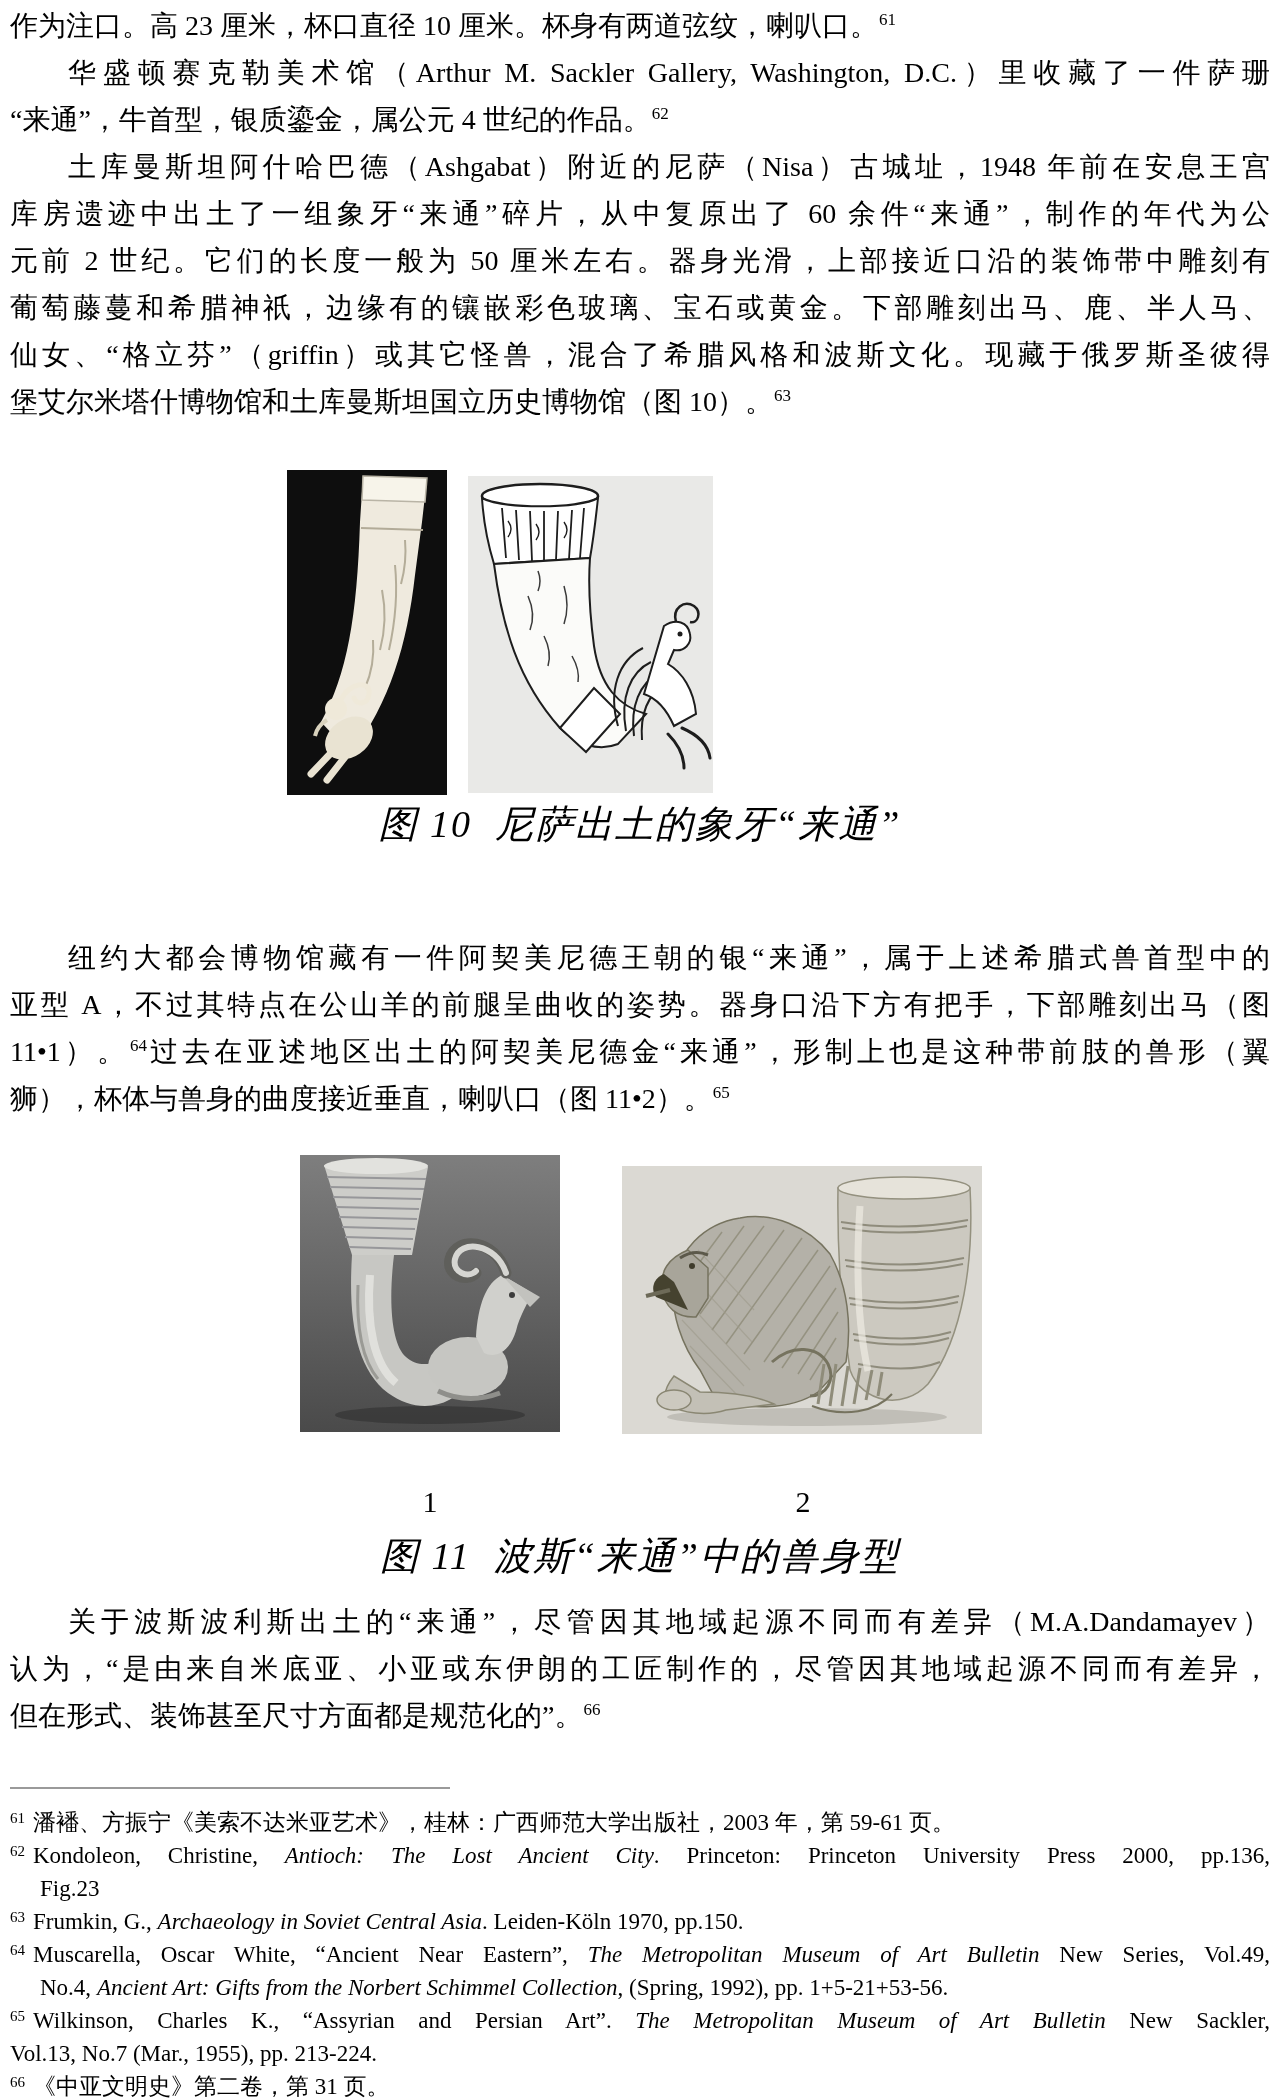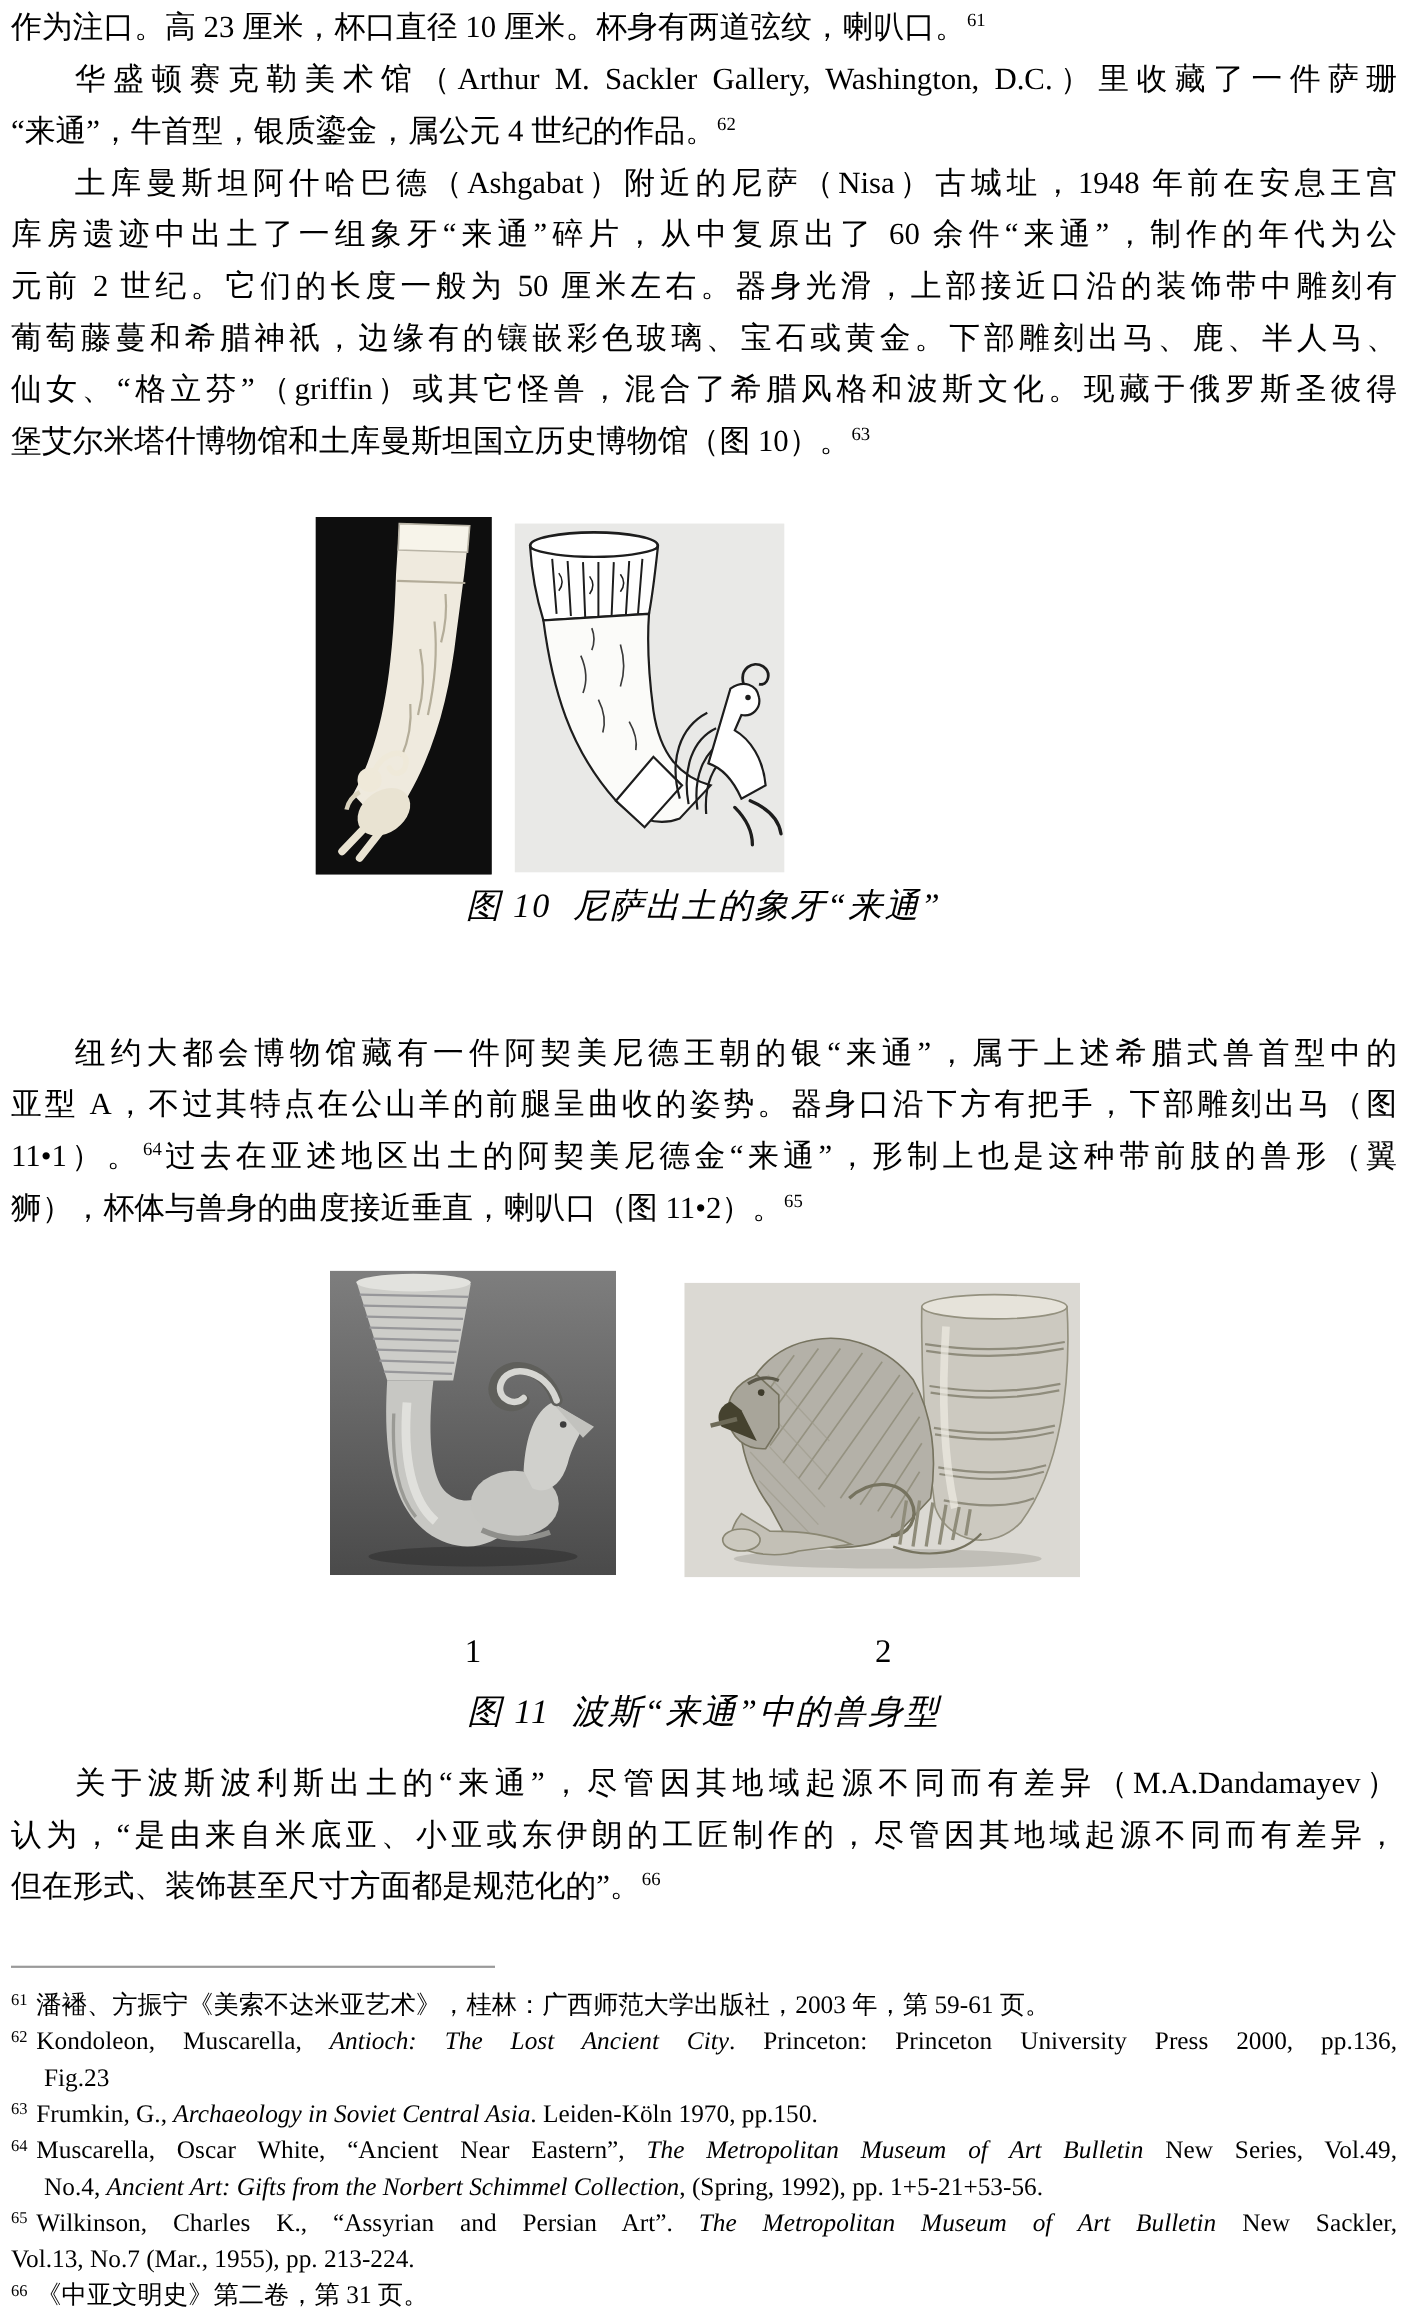--- a/index.html
+++ b/index.html
@@ -10,21 +10,21 @@
   }
   .page{position:absolute;inset:0;}
   .para{position:absolute;left:10px;right:10px;font-size:28px;line-height:47px;}
   .tline{height:47px;white-space:normal;}
   .tline.j{text-align:justify;text-align-last:justify;}
   .tline.ind{text-indent:58px;}
   .supn{font-size:17px;position:relative;top:-10px;left:1px;}
   .imgbox{position:absolute;overflow:hidden;}
   .figcap{
     position:absolute;left:0;width:100%;text-align:center;
-    font-size:31px;font-style:italic;white-space:pre;line-height:52px;
+    font-size:38px;font-style:italic;white-space:pre;line-height:52px;
     letter-spacing:2px;
   }
   .figlabel{
     position:absolute;transform:translateX(-50%);
     font-size:30px;line-height:36px;
   }
   #fnsep{position:absolute;left:10px;top:1787px;width:440px;border-top:2px solid #9a9a9a;}
   #fns{position:absolute;left:10px;right:10px;top:1806px;font-size:23px;line-height:33px;}
   .fline{height:33px;}
   .fline.j{text-align:justify;text-align-last:justify;}
@@ -149,21 +149,21 @@
   <div class="para" style="top:1598px">
     <div class="tline j ind"><span>关于波斯波利斯出土的“来通”，尽管因其地域起源不同而有差异（M.A.Dandamayev）</span></div>
     <div class="tline j"><span>认为，“是由来自米底亚、小亚或东伊朗的工匠制作的，尽管因其地域起源不同而有差异，</span></div>
     <div class="tline"><span>但在形式、装饰甚至尺寸方面都是规范化的”。</span><span class="supn">66</span></div>
   </div>
 
   <div id="fnsep"></div>
 
   <div id="fns">
     <div class="fline"><span class="fsup">61</span><span>潘襎、方振宁《美索不达米亚艺术》，桂林：广西师范大学出版社，2003 年，第 59-61 页。</span></div>
-    <div class="fline j"><span class="fsup">62</span><span>Kondoleon, Muscarella, </span><span class="it">Antioch: The Lost Ancient City</span><span>. Princeton: Princeton University Press 2000, pp.136,</span></div>
+    <div class="fline j"><span class="fsup">62</span><span>Kondoleon, Christine, </span><span class="it">Antioch: The Lost Ancient City</span><span>. Princeton: Princeton University Press 2000, pp.136,</span></div>
     <div class="fline cont"><span>Fig.23</span></div>
     <div class="fline"><span class="fsup">63</span><span>Frumkin, G., </span><span class="it">Archaeology in Soviet Central Asia</span><span>. Leiden-Köln 1970, pp.150.</span></div>
     <div class="fline j"><span class="fsup">64</span><span>Muscarella, Oscar White, “Ancient Near Eastern”, </span><span class="it">The Metropolitan Museum of Art Bulletin</span><span> New Series, Vol.49,</span></div>
     <div class="fline cont"><span>No.4, </span><span class="it">Ancient Art: Gifts from the Norbert Schimmel Collection</span><span>, (Spring, 1992), pp. 1+5-21+53-56.</span></div>
     <div class="fline j"><span class="fsup">65</span><span>Wilkinson, Charles K., “Assyrian and Persian Art”. </span><span class="it">The Metropolitan Museum of Art Bulletin</span><span> New Sackler,</span></div>
     <div class="fline"><span>Vol.13, No.7 (Mar., 1955), pp. 213-224.</span></div>
     <div class="fline"><span class="fsup">66</span><span>《中亚文明史》第二卷，第 31 页。</span></div>
   </div>
 
 </div>

